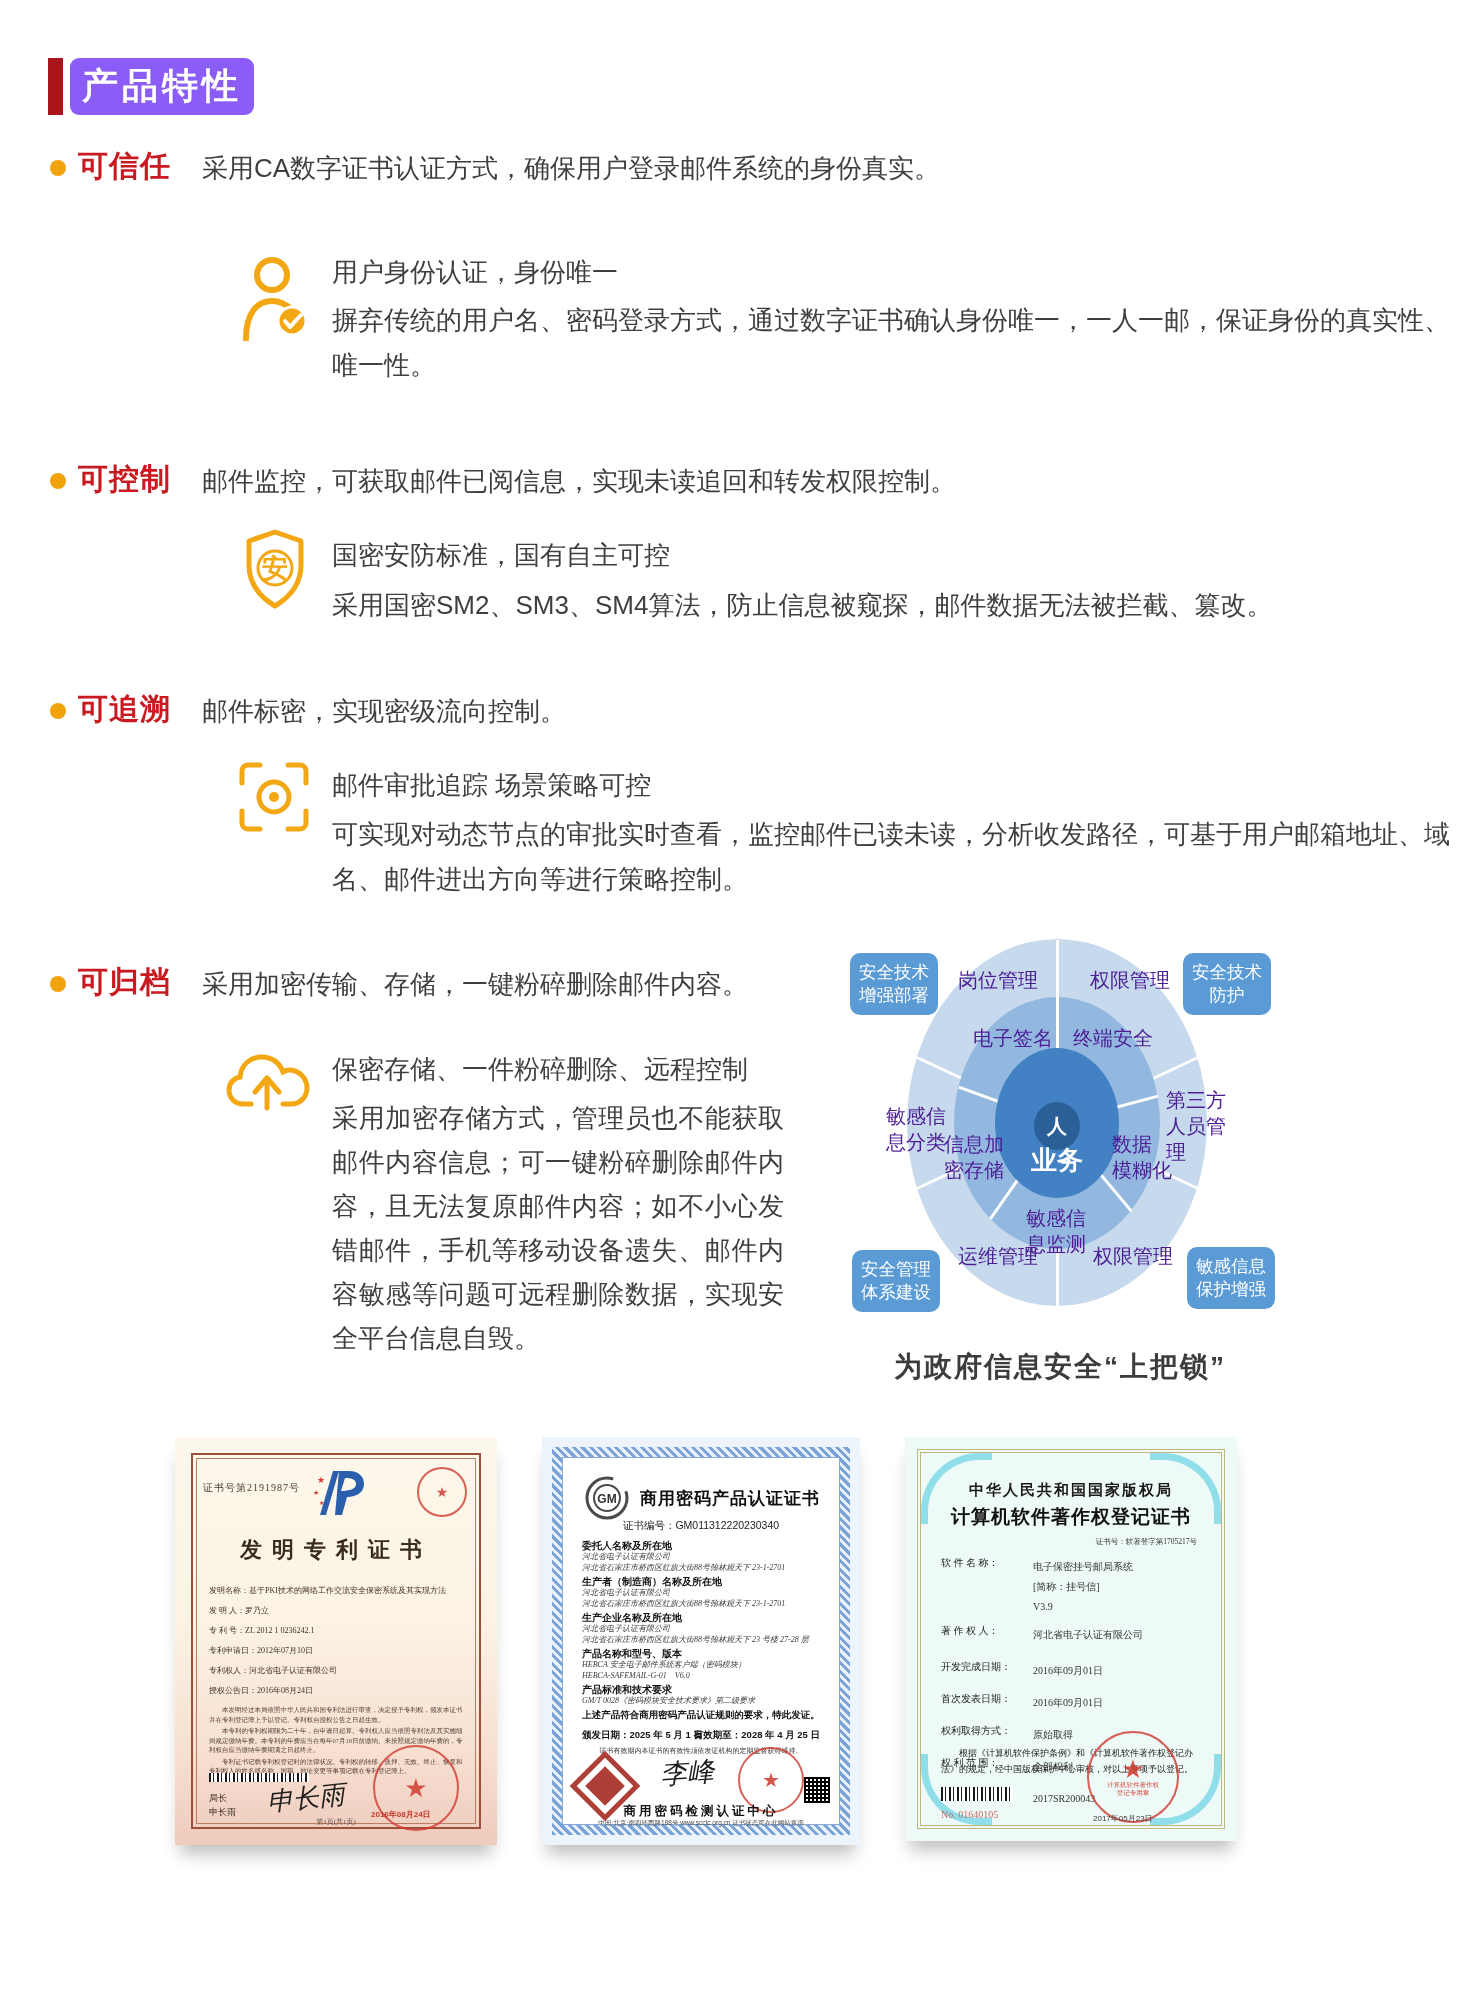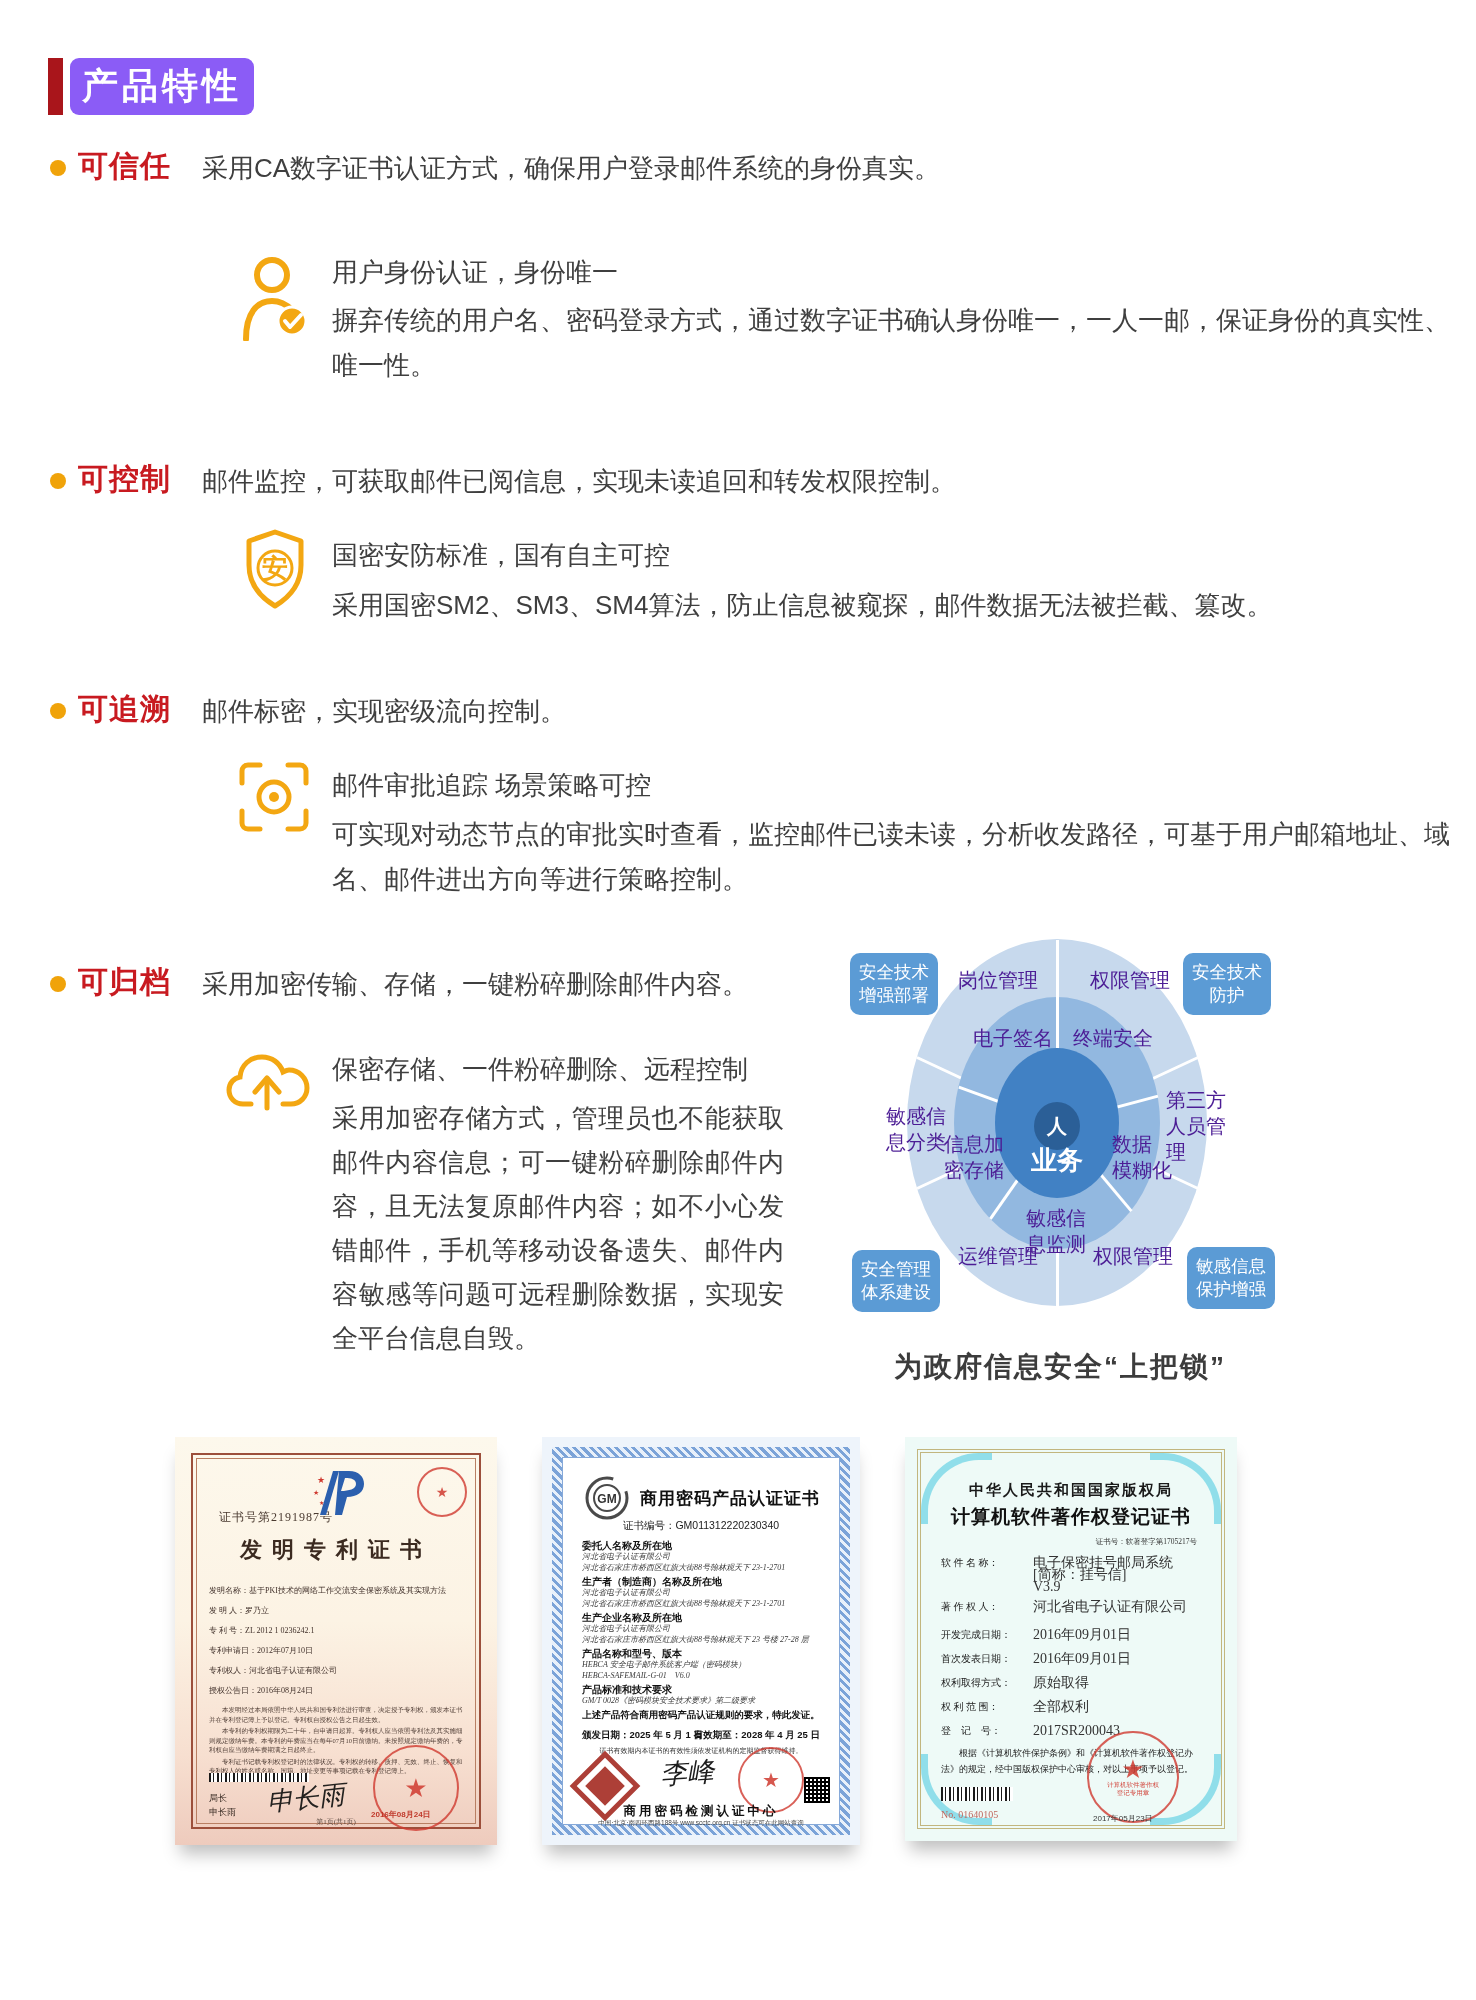--- a/index.html
+++ b/index.html
@@ -45,22 +45,22 @@
   .seal{position:absolute;border-radius:50%;border:2.5px solid rgba(207,57,47,0.8);
         display:flex;align-items:center;justify-content:center;background:rgba(255,255,255,0);}
   .seal .star{color:rgba(207,57,47,0.85);}
   .barcode{background:repeating-linear-gradient(90deg,#1a1a1a 0 2px,#fff 2px 4px,#1a1a1a 4px 5px,#fff 5px 8px);}
 
   
   .cert-patent{left:175px;width:322px;height:408px;
      background:linear-gradient(180deg,#fdf8ec 0%,#fcf3e4 45%,#f7dfd0 78%,#eecbbd 100%);}
   .cp-frame{position:absolute;left:16px;top:16px;right:16px;bottom:16px;border:2px solid #9c4f3b;}
   .cp-frame2{position:absolute;left:21px;top:21px;right:21px;bottom:21px;border:1px solid #b97f63;}
-  .cp-no{position:absolute;left:44px;top:44px;font-size:12px;color:#4a3a30;letter-spacing:1px;
-         font-family:"Liberation Serif",serif;margin-top:28px;}
+  .cp-no{position:absolute;left:28px;top:44px;font-size:10px;color:#4a3a30;letter-spacing:1px;
+         font-family:"Liberation Serif",serif;}
   .cp-title{position:absolute;left:0;top:98px;width:100%;text-align:center;font-size:22px;font-weight:bold;
             letter-spacing:10px;color:#3b2a20;font-family:"Liberation Serif",serif;}
   .cp-fields{position:absolute;left:34px;top:148px;width:256px;font-family:"Liberation Serif",serif;}
   .cp-fields div{font-size:8px;line-height:11px;color:#40302a;margin-bottom:9px;}
   .cp-paras{position:absolute;left:34px;top:268px;width:256px;font-family:"Liberation Serif",serif;}
   .cp-paras p{margin:0 0 2px 0;font-size:6.5px;line-height:9.5px;color:#54423a;text-indent:2em;}
   .cp-barcode{position:absolute;left:34px;top:336px;width:100px;height:9px;}
   .cp-officer{position:absolute;left:34px;top:354px;font-size:9px;line-height:14px;color:#3a2c24;
               font-family:"Liberation Serif",serif;}
   .cp-sign{position:absolute;left:92px;top:344px;font-size:26px;color:#23211f;
@@ -110,21 +110,21 @@
   .cy-c1{left:16px;top:16px;} .cy-c2{right:16px;top:16px;transform:rotate(90deg);}
   .cy-c3{right:16px;bottom:16px;transform:rotate(180deg);} .cy-c4{left:16px;bottom:16px;transform:rotate(270deg);}
   .cy-auth{position:absolute;left:0;top:44px;width:100%;text-align:center;font-size:15px;font-weight:bold;
            letter-spacing:2px;color:#1a1a1a;font-family:"Liberation Serif",serif;}
   .cy-title{position:absolute;left:0;top:67px;width:100%;text-align:center;font-size:19px;font-weight:bold;
             letter-spacing:1px;color:#111;font-family:"Liberation Serif",serif;}
   .cy-no{position:absolute;right:40px;top:100px;font-size:7.5px;color:#333;font-family:"Liberation Serif",serif;}
   .cy-fields{position:absolute;left:36px;top:120px;width:262px;font-family:"Liberation Serif",serif;}
   .cy-row{display:flex;margin-bottom:12px;}
   .cy-row .lab{flex:0 0 92px;font-size:10px;line-height:12px;color:#222;}
-  .cy-row .val{font-size:14px;line-height:12px;color:#333;white-space:pre-line;}
+  .cy-row .val{font-size:10px;line-height:20px;color:#333;white-space:pre-line;}
   .cy-row-name{margin-bottom:8px;}
   .cy-body{position:absolute;left:36px;top:308px;width:262px;font-size:9px;line-height:16px;color:#222;
            text-indent:2em;font-family:"Liberation Serif",serif;}
   .cy-barcode{position:absolute;left:36px;top:350px;width:72px;height:14px;}
   .cy-serial{position:absolute;left:36px;top:372px;font-size:10px;color:#c0685f;font-family:"Liberation Serif",serif;}
   .cy-seal{left:182px;top:294px;width:88px;height:88px;flex-direction:column;}
   .cy-seal .star{font-size:26px;line-height:24px;}
   .cy-sealtxt{font-size:6.5px;line-height:8px;color:rgba(207,57,47,0.9);text-align:center;}
   .cy-sealdate{position:absolute;left:188px;top:376px;font-size:8px;color:#3a3a3a;}
 </style>

